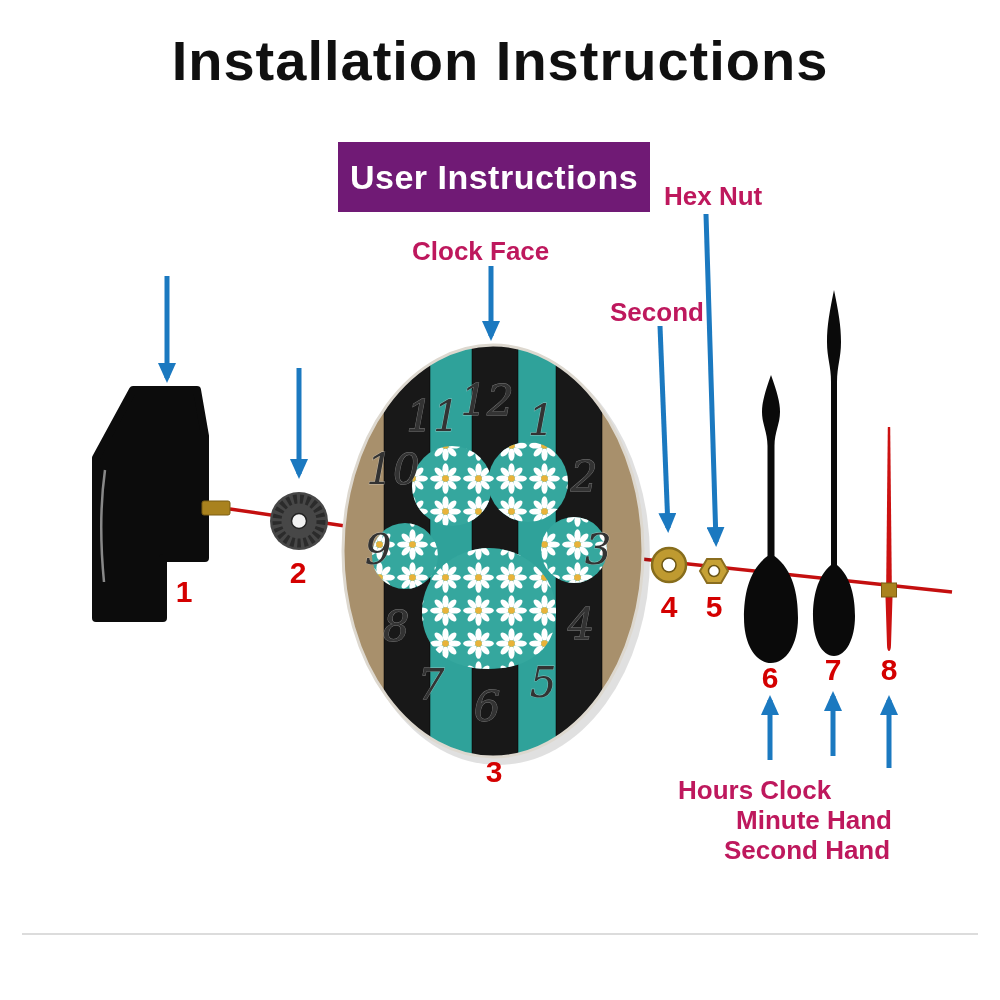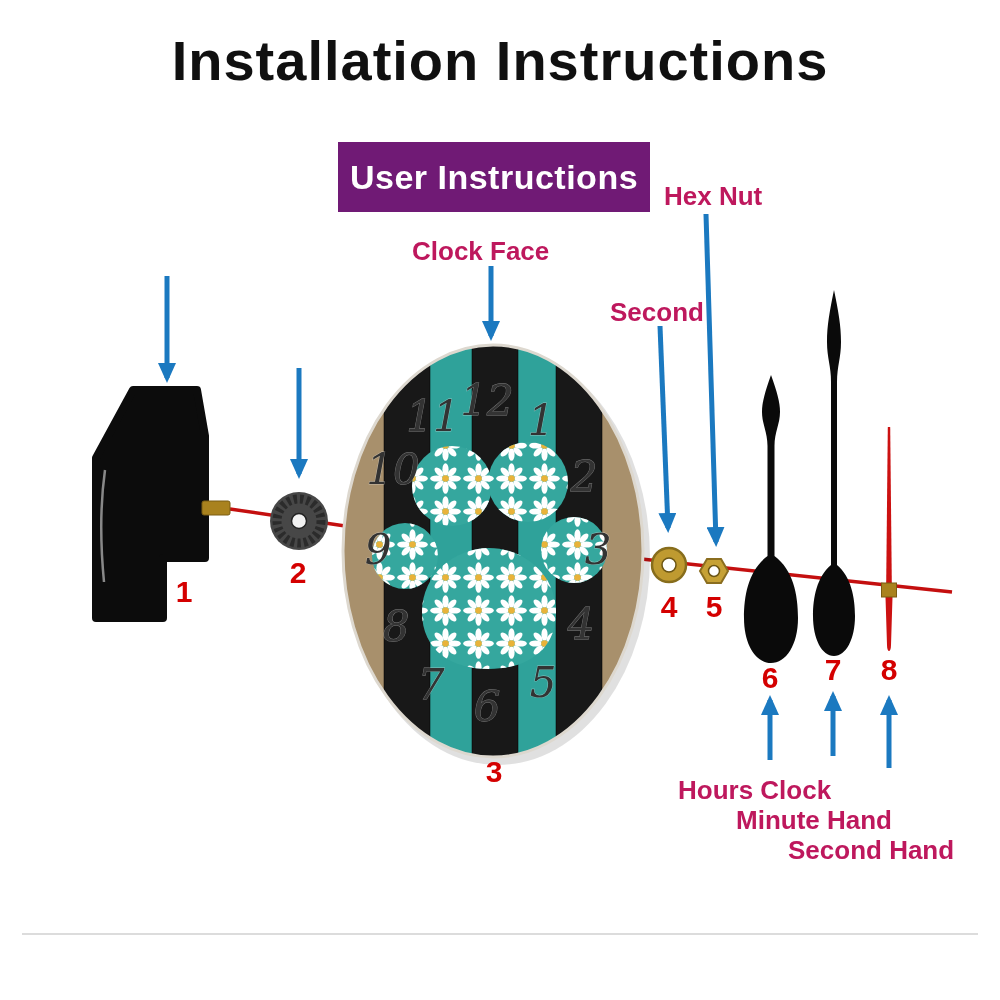--- a/index.html
+++ b/index.html
@@ -156,21 +156,21 @@
       <line x1="833" y1="756" x2="833" y2="696" marker-end="url(#ah)"></line>
       <line x1="889" y1="768" x2="889" y2="700" marker-end="url(#ah)"></line>
     </g>
   </svg>
 
   <div class="plabel" style="left:412px;top:236px;">Clock Face</div>
   <div class="plabel" style="left:610px;top:297px;">Second</div>
   <div class="plabel" style="left:664px;top:181px;">Hex Nut</div>
   <div class="plabel" style="left:678px;top:775px;">Hours Clock</div>
   <div class="plabel" style="left:712px;top:805px;margin-left:24px;">Minute Hand</div>
-  <div class="plabel" style="left:788px;top:835px;">Second Hand</div>
+  <div class="plabel" style="left:724px;top:835px;">Second Hand</div>
 
   <span class="pnum" style="left:184px;top:592px;">1</span>
   <span class="pnum" style="left:298px;top:573px;">2</span>
   <span class="pnum" style="left:494px;top:772px;">3</span>
   <span class="pnum" style="left:669px;top:607px;">4</span>
   <span class="pnum" style="left:714px;top:607px;">5</span>
   <span class="pnum" style="left:770px;top:678px;">6</span>
   <span class="pnum" style="left:833px;top:670px;">7</span>
   <span class="pnum" style="left:889px;top:670px;">8</span>
 

